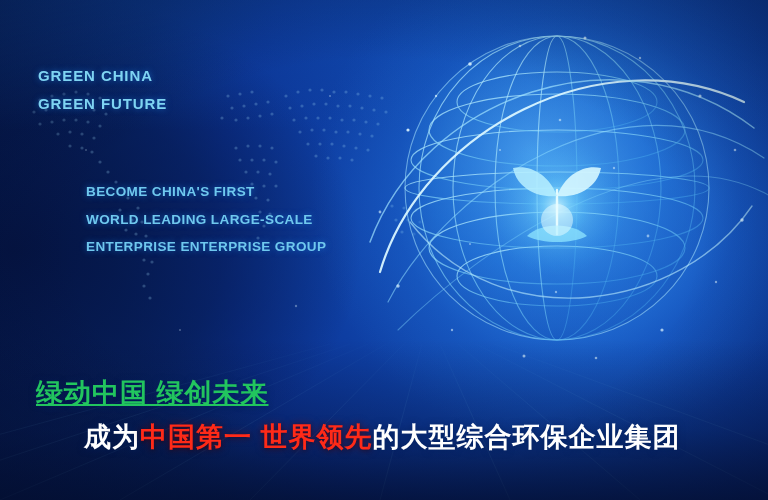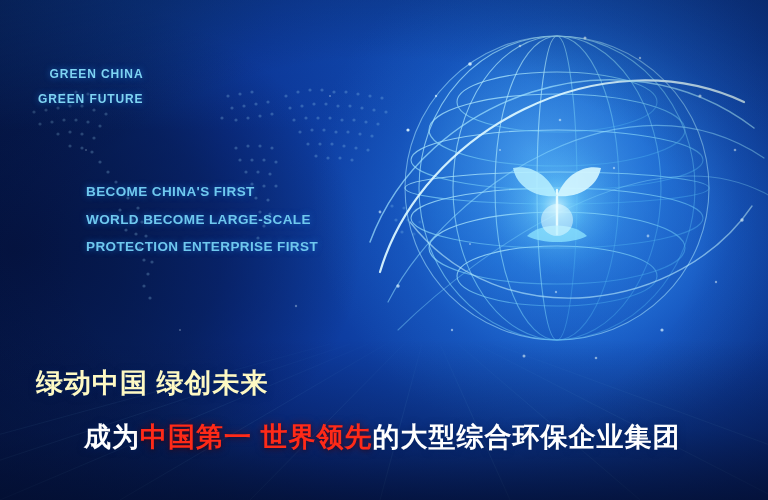--- a/index.html
+++ b/index.html
@@ -91,27 +91,26 @@
   .particles svg { display:block; width:100%; height:100%; }
 
   
   .eng-top {
     position: absolute;
     left: 38px;
     top: 68px;
     line-height: 1;
   }
   .eng-top .line {
-    font-size: 12px;
+    font-size: 15px;
     font-weight: bold;
     letter-spacing: 0.9px;
     color: #7fd4f2;
     margin-bottom: 13px;
     text-shadow: 0 0 6px rgba(30,120,220,0.7);
-    text-align: right;
   }
   .eng-mid {
     position: absolute;
     left: 38px;
     top: 185px;
     line-height: 1;
   }
   .eng-mid .line {
     font-size: 13.5px;
     font-weight: bold;
@@ -126,24 +125,25 @@
   .cn-block {
     position: absolute;
     left: 36px;
     bottom: 46px;
     line-height: 1.18;
     white-space: nowrap;
   }
   .cn-line1 {
     font-size: 27px;
     font-weight: bold;
-    color: #fef9c3;
+    color: #22c55e;
     letter-spacing: 1px;
     text-shadow: 0 1px 7px rgba(0,30,90,0.85);
-    margin-bottom: 22px;
+    margin-bottom: 12px;
+    text-decoration: underline;
   }
   .cn-line2 {
     font-size: 27px;
     font-weight: bold;
     color: #ffffff;
     letter-spacing: 1px;
     text-shadow: 0 1px 7px rgba(0,30,90,0.85);
     margin-left: 48px;
   }
   .cn-accent {
@@ -431,22 +431,22 @@
   <div class="bg-vignette"></div>
   <div class="bg-bottom-dark"></div>
 
   <div class="eng-top">
     <div class="line">GREEN CHINA</div>
     <div class="line">GREEN FUTURE</div>
   </div>
 
   <div class="eng-mid">
     <div class="line">BECOME CHINA'S FIRST</div>
-    <div class="line">WORLD BECOME LARGE-SCALE</div>
-    <div class="line">PROTECTION ENTERPRISE FIRST</div>
+    <div class="line">WORLD LEADING LARGE-SCALE</div>
+    <div class="line">ENTERPRISE ENTERPRISE GROUP</div>
   </div>
 
   <div class="cn-block">
     <div class="cn-line1">绿动中国 绿创未来</div>
     <div class="cn-line2"><span>成为</span><span class="cn-accent">中国第一 世界领先</span><span>的大型综合环保企业集团</span></div>
   </div>
 
 </div>
 
 </body></html>

